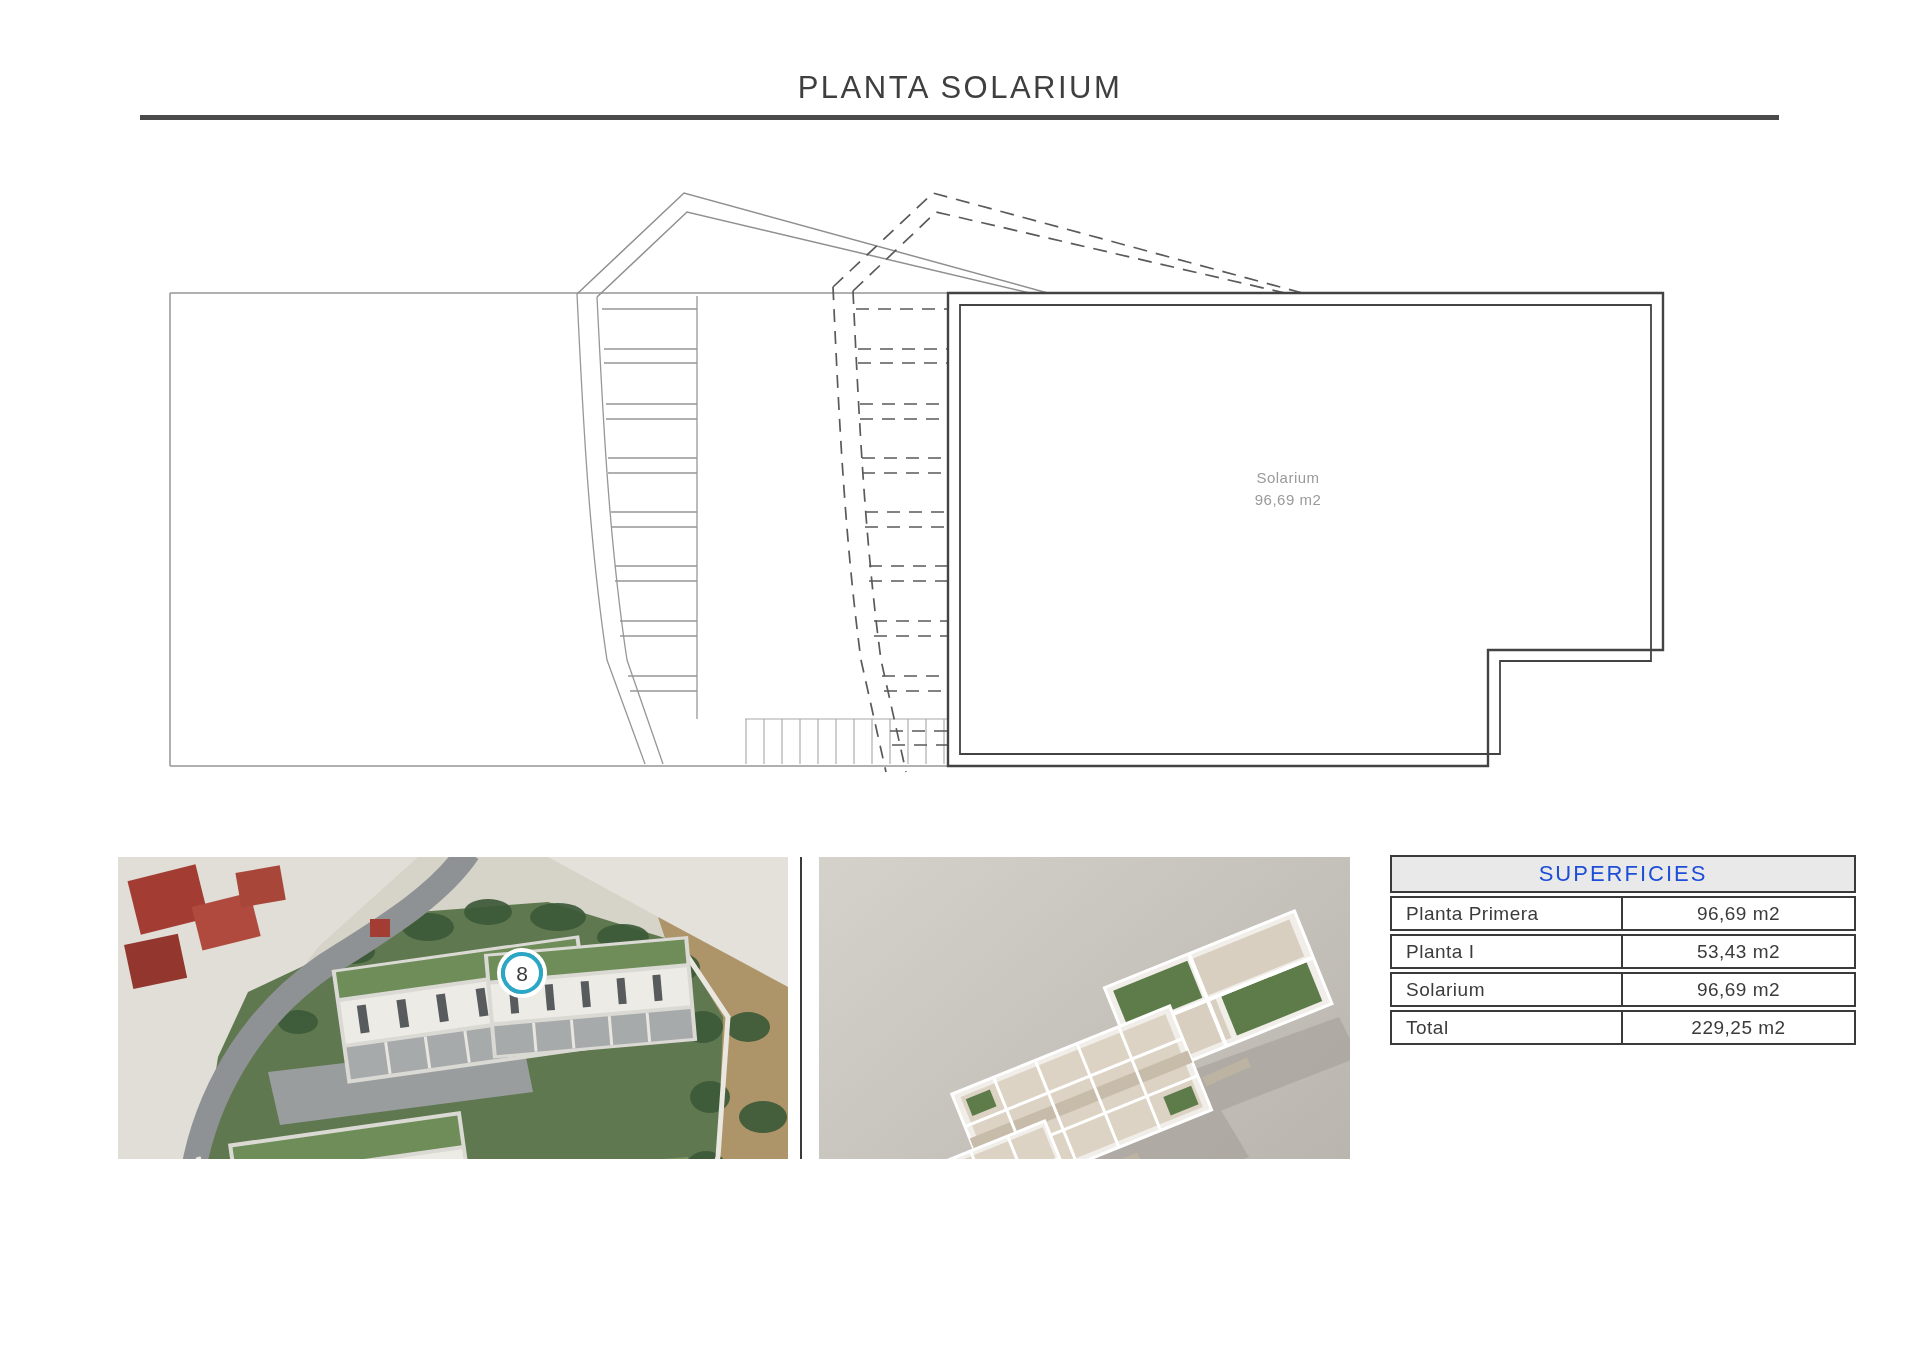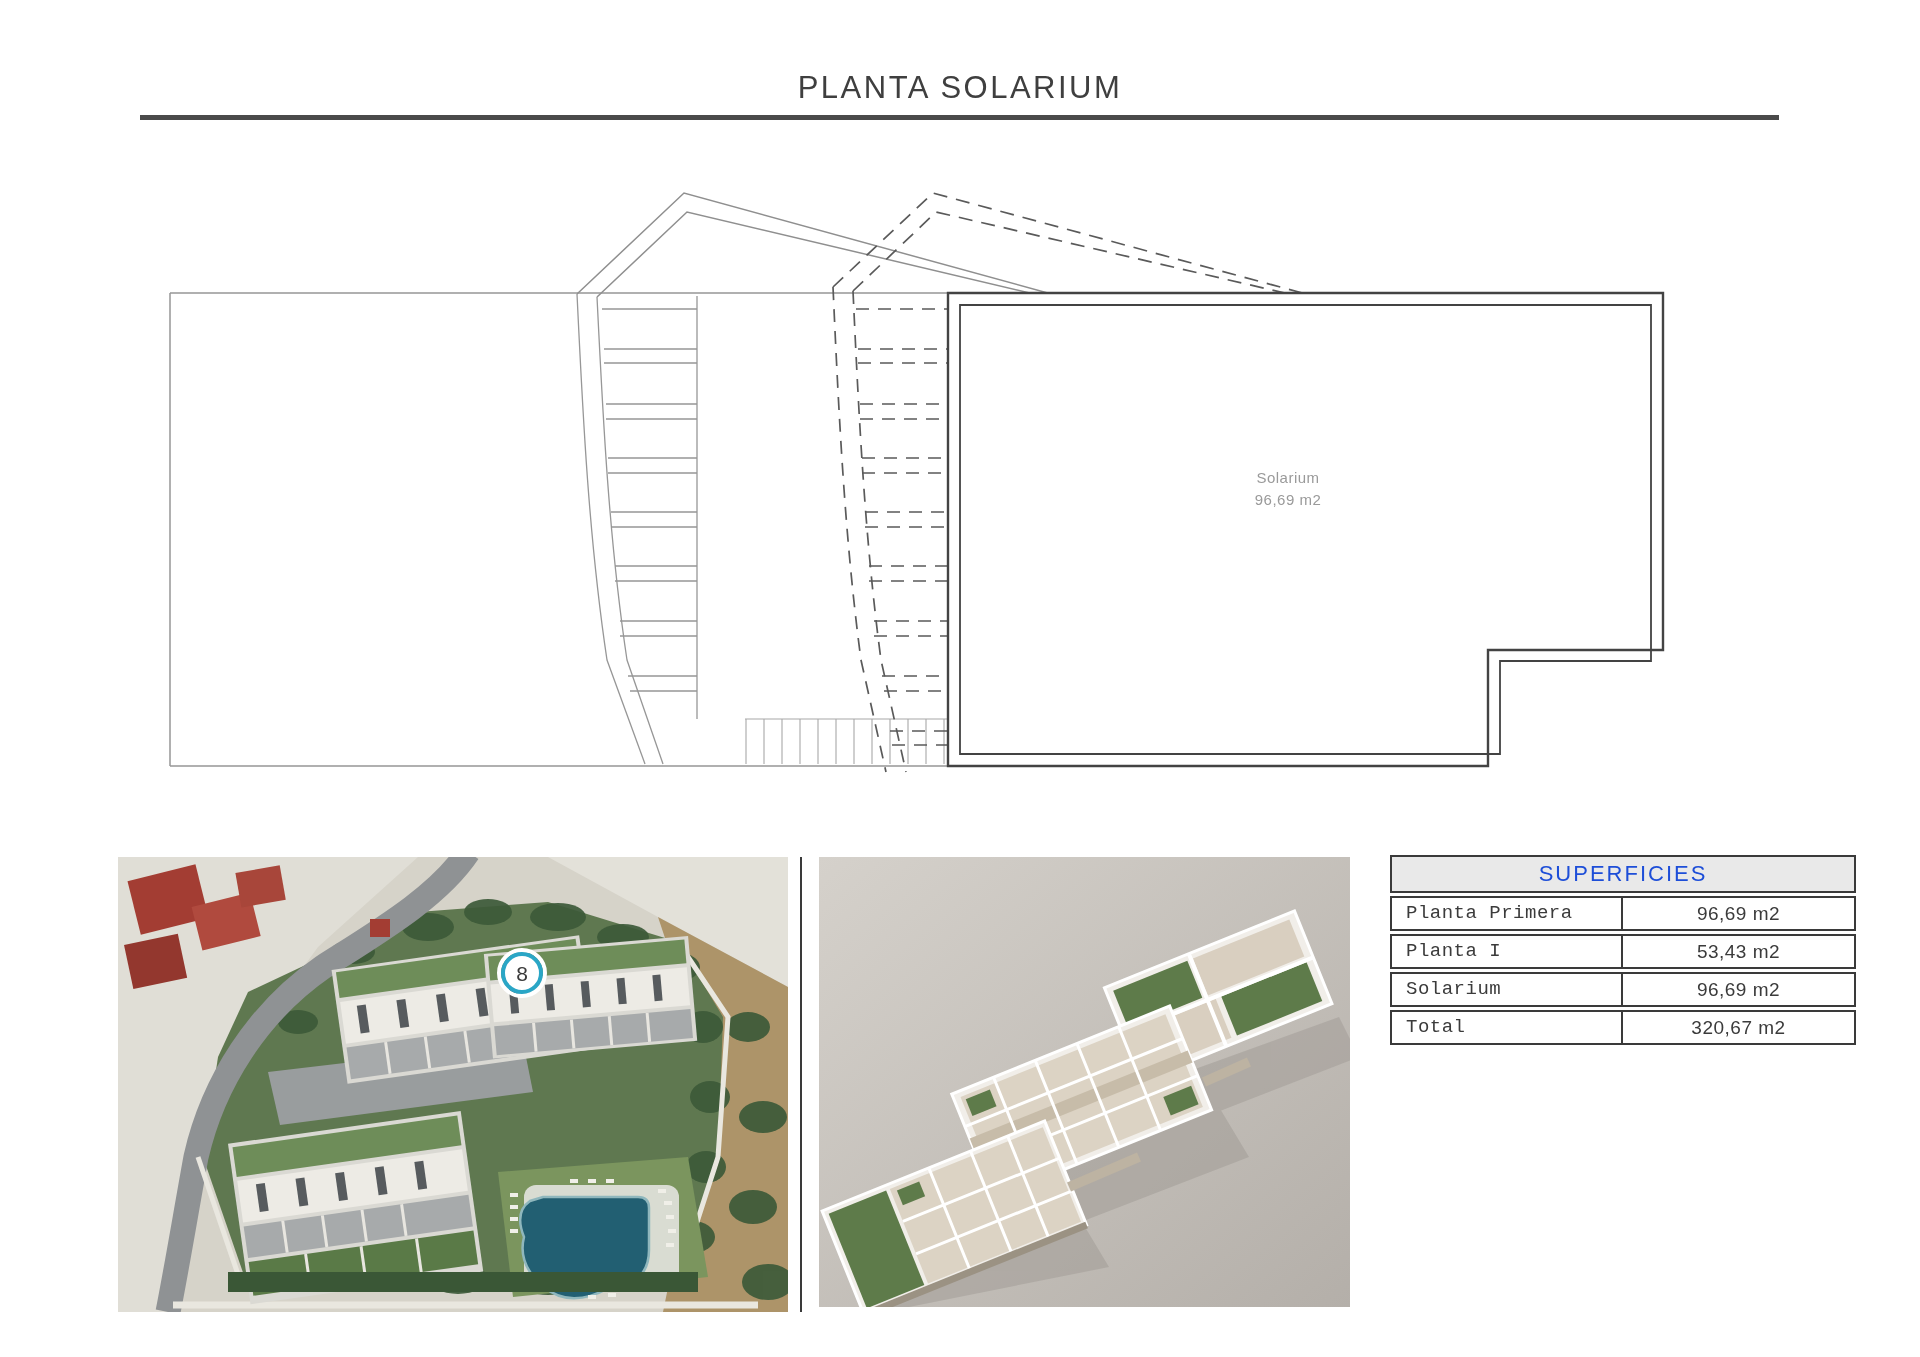--- a/index.html
+++ b/index.html
@@ -1,31 +1,31 @@
 <!DOCTYPE html>
 <html><head>
 <meta charset="utf-8">
 <style>
   html,body{margin:0;padding:0;background:#fff;}
-  #page{position:relative;width:1920px;height:1357px;background:#ffffff;overflow:hidden;
+  #page{position:relative;width:1920px;height:1159px;background:#ffffff;overflow:hidden;
         font-family:"Liberation Sans", sans-serif;}
   #title{position:absolute;left:0;top:70px;width:1920px;text-align:center;
          font-size:31px;letter-spacing:2.5px;color:#3f3f3f;font-weight:400;}
   #title-rule{position:absolute;left:140px;top:115px;width:1639px;height:5px;background:#4a4a4a;}
   #plan-svg{position:absolute;left:100px;top:150px;}
   #aerial-svg{position:absolute;left:118px;top:857px;}
   #photo-divider{position:absolute;left:800px;top:857px;width:2px;height:455px;background:#3a3a3a;}
   #axon-svg{position:absolute;left:819px;top:857px;}
   
   #sup-table{position:absolute;left:1390px;top:855px;width:466px;color:#3b3b3b;}
   .sup-header{border:2px solid #3a3a3a;background:#e9e9e9;height:34px;line-height:34px;
               text-align:center;font-size:22px;letter-spacing:2px;color:#1d4ed8;margin-bottom:3px;}
   .sup-row{border:2px solid #3a3a3a;height:31px;display:flex;margin-bottom:3px;background:#fff;}
   .sup-label{width:215px;border-right:2px solid #3a3a3a;line-height:31px;padding-left:14px;
-             font-size:19px;letter-spacing:0.5px;font-family:Liberation Mono, monospace;}
+             font-size:19px;letter-spacing:0.5px;}
   .sup-value{flex:1;line-height:31px;text-align:center;font-size:19px;letter-spacing:0.5px;}
 </style>
 </head>
 <body>
 
 <div id="page">
 
   <div id="title">PLANTA SOLARIUM</div>
   <div id="title-rule"></div>
 
@@ -292,17 +292,17 @@
     <div class="sup-row">
       <div class="sup-label">Planta I</div>
       <div class="sup-value">53,43 m2</div>
     </div>
     <div class="sup-row">
       <div class="sup-label">Solarium</div>
       <div class="sup-value">96,69 m2</div>
     </div>
     <div class="sup-row">
       <div class="sup-label">Total</div>
-      <div class="sup-value">320,67 m2</div>
+      <div class="sup-value">229,25 m2</div>
     </div>
   </div>
 
 </div>
 
 </body></html>

